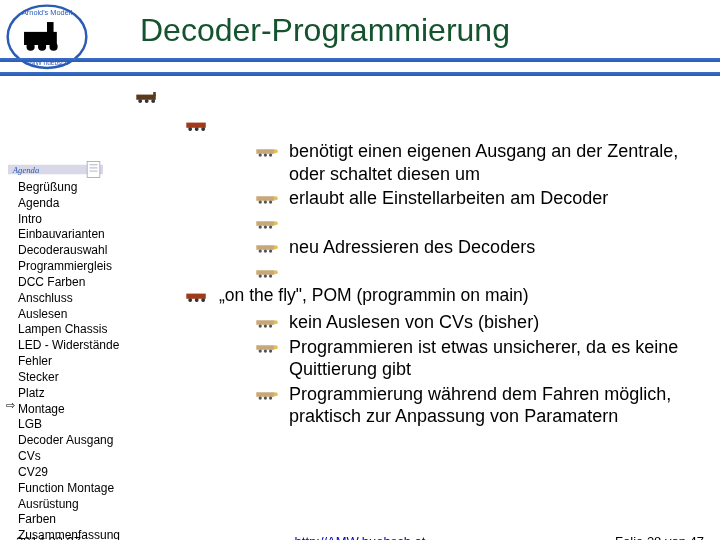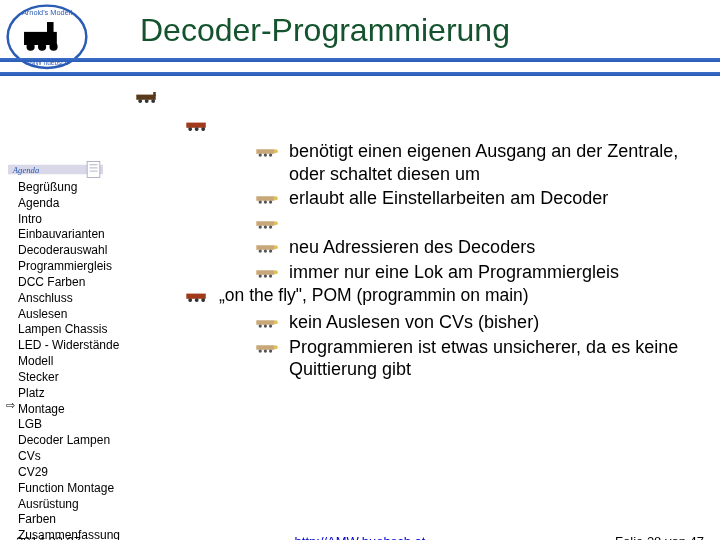--- a/index.html
+++ b/index.html
@@ -86,21 +86,21 @@
               <circle cx="16" cy="14" r="2.5" fill="#555"></circle>
               <circle cx="24" cy="14" r="2.5" fill="#555"></circle>
               <circle cx="32" cy="8" r="3" fill="#e0c050"></circle>
             </svg></span><span>neu Adressieren des Decoders</span></div>
         <div class="lv3"><span class="trainicon"><svg viewBox="0 0 40 18">
               <rect x="2" y="5" width="28" height="7" fill="#c8a878"></rect>
               <circle cx="8" cy="14" r="2.5" fill="#555"></circle>
               <circle cx="16" cy="14" r="2.5" fill="#555"></circle>
               <circle cx="24" cy="14" r="2.5" fill="#555"></circle>
               <circle cx="32" cy="8" r="3" fill="#e0c050"></circle>
-            </svg></span><span>immer nur eine Lok am Programmiergleis</span></div>
+            </svg></span></div>
       </div>
     <div class="lv2"><span class="trainicon"><svg viewBox="0 0 40 18">
             <rect x="2" y="4" width="30" height="8" fill="#a03a1a"></rect>
             <circle cx="8" cy="14" r="3" fill="#333"></circle>
             <circle cx="18" cy="14" r="3" fill="#333"></circle>
             <circle cx="28" cy="14" r="3" fill="#333"></circle>
           </svg></span><span>„on the fly", POM (programmin on main)</span></div>
     <div id="l3b">
         <div class="lv3"><span class="trainicon"><svg viewBox="0 0 40 18">
               <rect x="2" y="5" width="28" height="7" fill="#c8a878"></rect>
@@ -109,20 +109,27 @@
               <circle cx="24" cy="14" r="2.5" fill="#555"></circle>
               <circle cx="32" cy="8" r="3" fill="#e0c050"></circle>
             </svg></span><span>kein Auslesen von CVs (bisher)</span></div>
         <div class="lv3"><span class="trainicon"><svg viewBox="0 0 40 18">
               <rect x="2" y="5" width="28" height="7" fill="#c8a878"></rect>
               <circle cx="8" cy="14" r="2.5" fill="#555"></circle>
               <circle cx="16" cy="14" r="2.5" fill="#555"></circle>
               <circle cx="24" cy="14" r="2.5" fill="#555"></circle>
               <circle cx="32" cy="8" r="3" fill="#e0c050"></circle>
             </svg></span><span>Programmieren ist etwas unsicherer, da es keine Quittierung gibt</span></div>
+        <div class="lv3"><span class="trainicon"><svg viewBox="0 0 40 18">
+              <rect x="2" y="5" width="28" height="7" fill="#c8a878"></rect>
+              <circle cx="8" cy="14" r="2.5" fill="#555"></circle>
+              <circle cx="16" cy="14" r="2.5" fill="#555"></circle>
+              <circle cx="24" cy="14" r="2.5" fill="#555"></circle>
+              <circle cx="32" cy="8" r="3" fill="#e0c050"></circle>
+            </svg></span><span>Programmierung während dem Fahren möglich, praktisch zur Anpassung von Paramatern</span></div>
       </div>
   </div>
 
   <div class="agenda-head">
     <svg viewBox="0 0 120 24">
         <rect x="0" y="6" width="120" height="12" fill="#d8d8e8"></rect>
         <text x="6" y="16" font-size="11" font-style="italic" fill="#2a5bb5" font-family="cursive">Agenda</text>
         <rect x="100" y="2" width="16" height="20" fill="#fff" stroke="#a0a0b8"></rect>
         <line x1="103" y1="6" x2="113" y2="6" stroke="#a0a0b8"></line>
         <line x1="103" y1="10" x2="113" y2="10" stroke="#a0a0b8"></line>
@@ -134,26 +141,26 @@
       <div>Agenda</div>
       <div>Intro</div>
       <div>Einbauvarianten</div>
       <div>Decoderauswahl</div>
       <div>Programmiergleis</div>
       <div>DCC Farben</div>
       <div>Anschluss</div>
       <div>Auslesen</div>
       <div>Lampen Chassis</div>
       <div>LED - Widerstände</div>
-      <div>Modell</div>
+      <div>Fehler</div>
       <div>Stecker</div>
       <div>Platz</div>
       <div>Montage</div>
       <div>LGB</div>
-      <div>Decoder Lampen</div>
+      <div>Decoder Ausgang</div>
       <div>CVs</div>
       <div>CV29</div>
       <div>Function Montage</div>
       <div>Ausrüstung</div>
       <div>Farben</div>
       <div>Zusammenfassung</div>
       <div>Anhang</div>
       <div>Glossar</div>
     </div>
   <div class="arrow">⇨</div>

